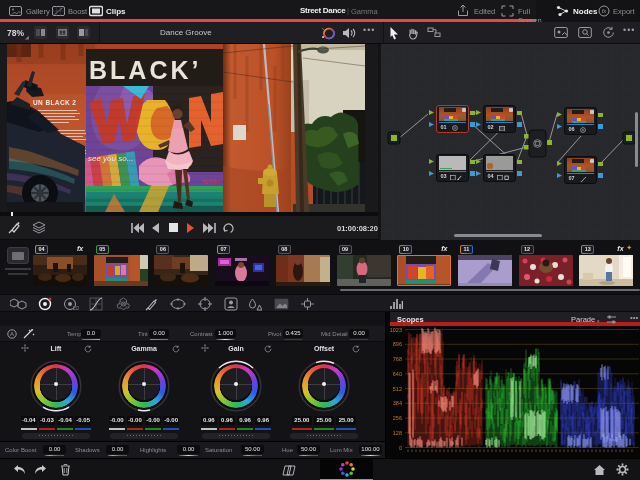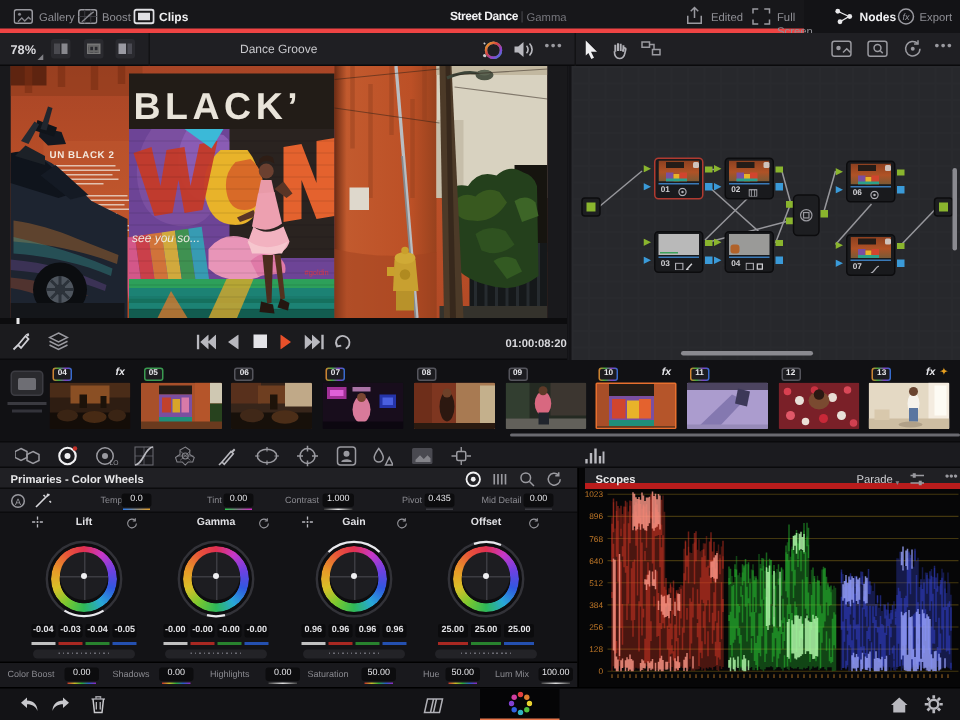--- a/index.html
+++ b/index.html
@@ -666,38 +666,20 @@
  <svg class="a" style="left:300px;top:3px;" width="15" height="12" viewBox="0 0 15 12">
       <path d="M1 6h3M11 6h3M7.5 0v3M7.5 9v3" stroke="#9a9aa0" stroke-width="0.9"></path>
       <rect x="4.5" y="3" width="6" height="6" rx="1" class="ic" stroke-width="0.9"></rect>
     </svg>
  <svg class="a" style="left:390px;top:3px;" width="13" height="12" viewBox="0 0 13 12">
       <path d="M1 11V8M4 11V4M7 11V1M10 11V6M12.5 11V3" stroke="#b8b8be" stroke-width="1.6"></path>
     </svg>
 </div>
 
 <div class="a" style="left:0;top:312px;width:385px;height:146px;background:#131316;">
-<div class="a" style="left:0;top:0;width:385px;height:14px;background:#202024;border-bottom:1px solid #0b0b0d;">
-<span class="a" style="left:7px;top:3px;font-size:7.5px;color:#e8e8ea;font-weight:bold;">Primaries - Color Wheels</span>
-<svg class="a" style="left:310px;top:2px;" width="11" height="11" viewBox="0 0 11 11">
-        <circle cx="5.5" cy="5.5" r="4.5" fill="none" stroke="#f0f0f2" stroke-width="1.2"></circle>
-        <circle cx="5.5" cy="5.5" r="1.6" fill="#f0f0f2"></circle>
-      </svg>
-<svg class="a" style="left:328px;top:2px;" width="11" height="11" viewBox="0 0 11 11">
-        <path d="M1.5 2v7M4 2v7M6.5 2v7M9 2v7" stroke="#9a9aa0" stroke-width="1.1"></path>
-      </svg>
-<svg class="a" style="left:346px;top:2px;" width="11" height="11" viewBox="0 0 11 11">
-        <circle cx="4.5" cy="4.5" r="3.2" class="ic"></circle>
-        <path d="M7 7l3 3" class="ic"></path>
-      </svg>
-<svg class="a" style="left:364px;top:2px;" width="11" height="11" viewBox="0 0 11 11">
-        <path d="M9.5 5.5a4 4 0 11-1.2-2.9" class="ic"></path>
-        <path d="M8.5 0.8v2.4H6.2" class="ic"></path>
-      </svg>
-</div>
 <div class="a" style="left:0;top:14px;width:385px;height:16px;background:#1a1a1e;border-bottom:1px solid #0b0b0d;">
 <svg class="a" style="left:7px;top:3px;" width="10" height="10" viewBox="0 0 10 10">
         <circle cx="5" cy="5" r="4.2" class="ic" stroke-width="0.9"></circle>
         <text x="5" y="7.4" font-size="6" fill="#9a9aa0" text-anchor="middle">A</text>
       </svg>
 <svg class="a" style="left:23px;top:3px;" width="12" height="10" viewBox="0 0 12 10">
         <path d="M1 9L8 2M8 2l2-1.5M6 1l1 1M10 5l1 1M8.5 0l.5.8" stroke="#d8d8dc" stroke-width="1.1" fill="none"></path>
       </svg>
 <span class="a" style="left:67px;top:5px;font-size:6px;color:#8a8a90;">Temp</span>
       <div class="a" style="left:81px;top:2.5px;width:20px;height:9.5px;background:#0c0c0e;border-radius:2px;text-align:center;font-size:6px;color:#e4e4e8;line-height:9.5px;">0.0</div>

